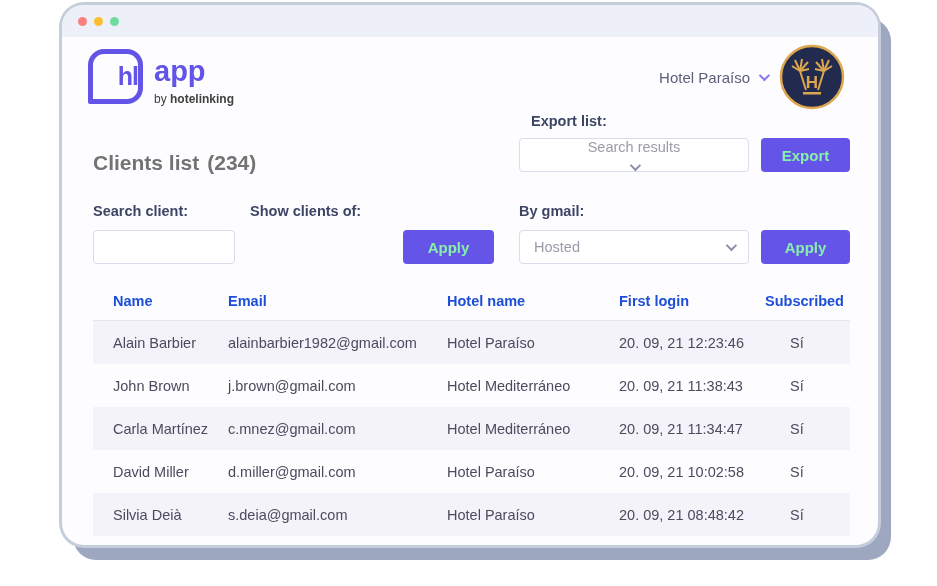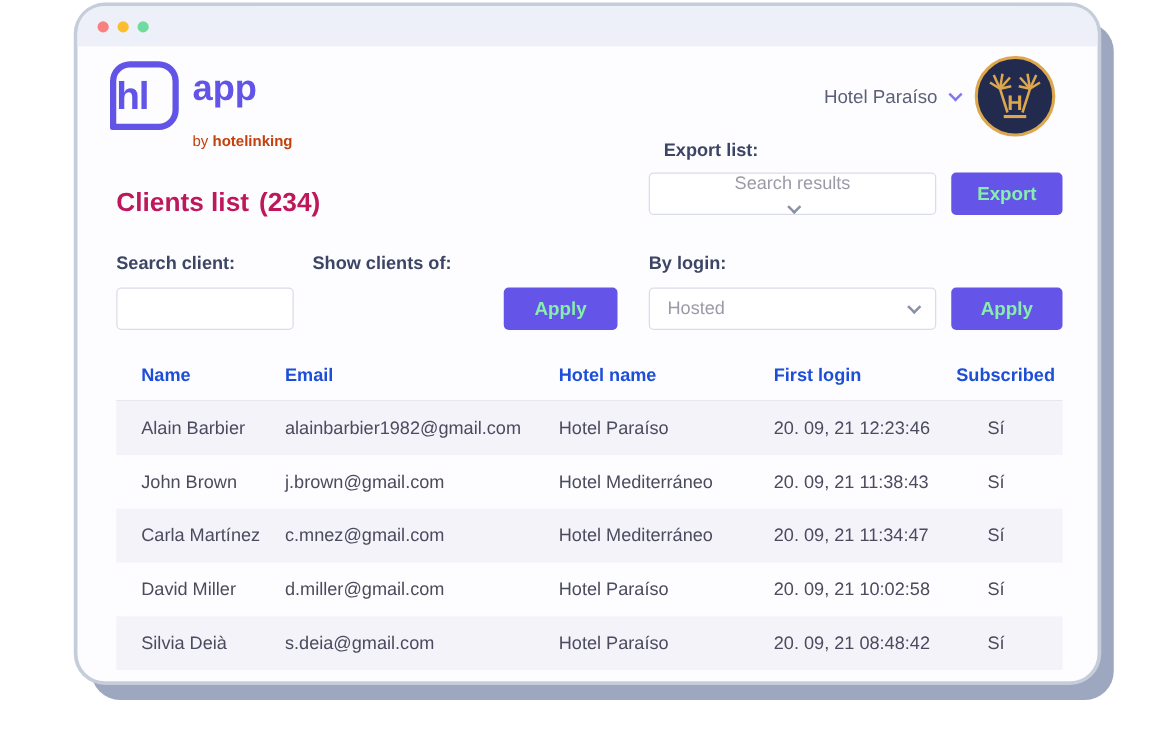--- a/index.html
+++ b/index.html
@@ -20,37 +20,37 @@
   .dot { width:9px; height:9px; border-radius:50%; }
   .dot-red { background:#f8807f; }
   .dot-yellow { background:#fbbe2e; }
   .dot-green { background:#71db9f; }
 
   
   .brand { position:absolute; left:26px; top:44px; display:flex; align-items:flex-start; }
   .logo-bubble {
     width:55px; height:55px; border:5px solid #6154e6;
     border-radius:16px 16px 16px 2px;
-    display:flex; align-items:center; justify-content:flex-start;
-    color:#6154e6; font-size:31px; font-weight:bold; letter-spacing:-1px;
+    display:flex; align-items:center; justify-content:flex-end;
+    color:#6154e6; font-size:25px; font-weight:bold; letter-spacing:-1px;
   }
   .brand-text { margin-left:11px; padding-top:7px; }
   .brand-app { color:#6154e6; font-size:29px; font-weight:bold; line-height:30px; }
-  .brand-by { color:#c2410c; font-size:12px; margin-top:20px; }
+  .brand-by { color:#404040; font-size:12px; margin-top:6px; }
   .brand-by b { font-weight:bold; }
 
   
   .account { position:absolute; right:33px; top:39px; display:flex; align-items:center; gap:12px; }
   .account-name { color:#5b5f79; font-size:15px; cursor:pointer; display:flex; align-items:center; gap:9px; }
   .chev { display:inline-block; width:8px; height:8px; border-right:2px solid #8a90a5; border-bottom:2px solid #8a90a5; transform:rotate(45deg) translateY(-2px); }
   .chev-purple { border-color:#8276ee; }
   .avatar { width:66px; height:66px; cursor:pointer; }
 
   
-  .page-title { position:absolute; left:31px; top:146px; font-size:21px; font-weight:bold; color:#be185d; }
+  .page-title { position:absolute; left:31px; top:146px; font-size:21px; font-weight:bold; color:#737373; }
   .page-title .count { margin-left:8px; }
   .field-label { position:absolute; font-size:14.5px; font-weight:bold; color:#3d4565; }
 
   
   .selectbox {
     position:absolute; height:34px; background:#fff;
     border:1px solid #d9dde9; border-radius:4px;
     display:flex; align-items:center; justify-content:space-between;
     padding:0 14px; cursor:pointer;
   }
@@ -151,21 +151,21 @@
     <span class="chev"></span>
   </div>
   <button class="btn btn-export">Export</button>
 
   <div class="page-title">
     <span>Clients list</span><span class="count">(234)</span>
   </div>
 
   <div class="field-label lbl-search">Search client:</div>
   <div class="field-label lbl-show">Show clients of:</div>
-  <div class="field-label lbl-status">By login:</div>
+  <div class="field-label lbl-status">By gmail:</div>
 
   <input class="textinput inp-search" type="text" value="" style="">
 
   <button class="btn btn-apply1">Apply</button>
 
   <div class="selectbox sel-status">
     <span class="sel-text">Hosted</span>
     <span class="chev"></span>
   </div>
   <button class="btn btn-apply2">Apply</button>

